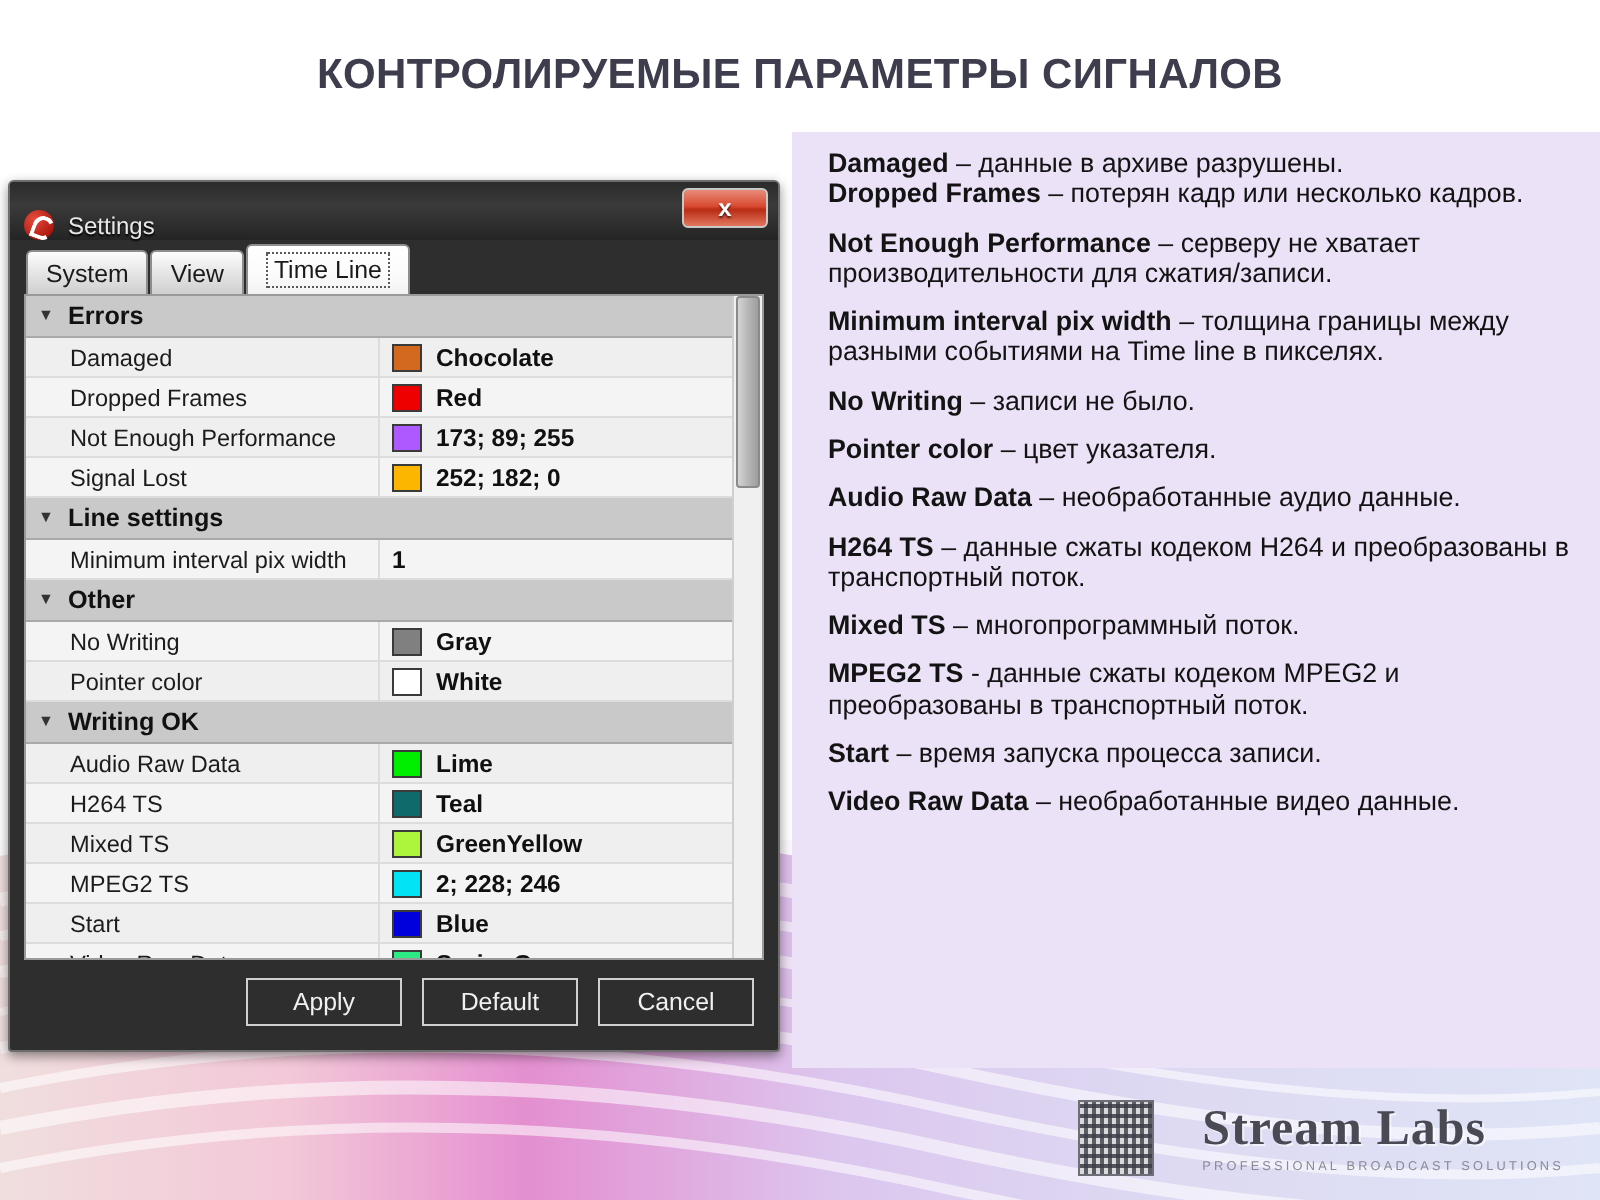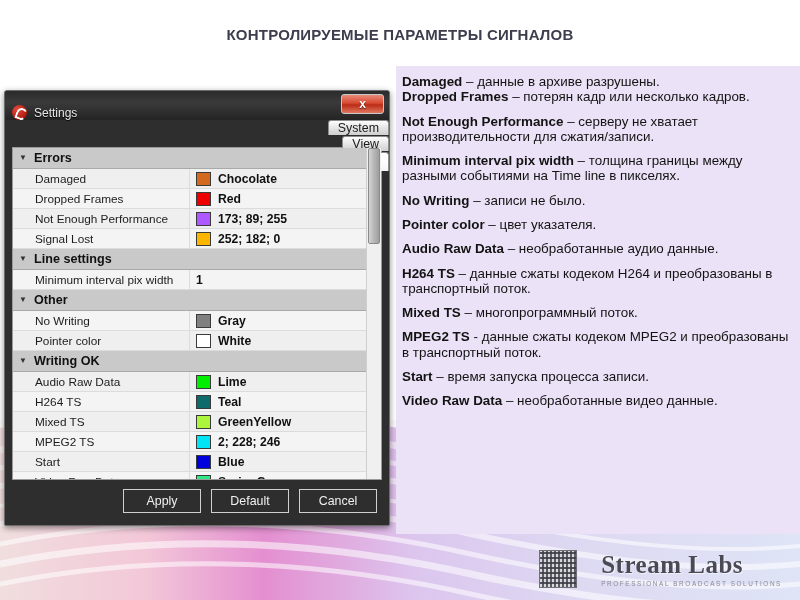--- a/index.html
+++ b/index.html
@@ -20,35 +20,35 @@
     width: 800px; height: 180px;
     z-index: 0;
   }
 
   
   #slide-title {
     position: absolute;
     top: 26px; left: 0;
     width: 800px;
     text-align: center;
-    font-size: 15px;
+    font-size: 21px;
     font-weight: bold;
     color: #3d3d4e;
     letter-spacing: 0.2px;
     z-index: 5;
     font-family: "Liberation Sans", sans-serif;
   }
 
   
   #desc-panel {
     position: absolute;
     left: 396px; top: 66px;
     width: 404px; height: 468px;
     background: #ece2f7;
-    padding: 8px 8px 0 6px;
+    padding: 8px 8px 0 18px;
     z-index: 4;
   }
   .desc-item {
     font-size: 13.4px;
     color: #131313;
     line-height: 1.14;
     margin-bottom: 9px;
   }
   .desc-item b { font-weight: bold; }
 
@@ -112,21 +112,20 @@
     cursor: pointer;
   }
 
   #tabstrip {
     height: 27px;
     background: #2e2e2e;
     display: flex;
     align-items: flex-end;
     padding-left: 8px;
     gap: 1px;
-    flex-direction: column;
   }
   .tab {
     height: 22px;
     padding: 0 9px;
     background: linear-gradient(180deg,#fdfdfd 0%,#e3e3e3 55%,#cfcfcf 100%);
     border: 1px solid #8d8d8d;
     border-bottom: none;
     border-radius: 3px 3px 0 0;
     font-size: 12.4px;
     color: #1a1a1a;

